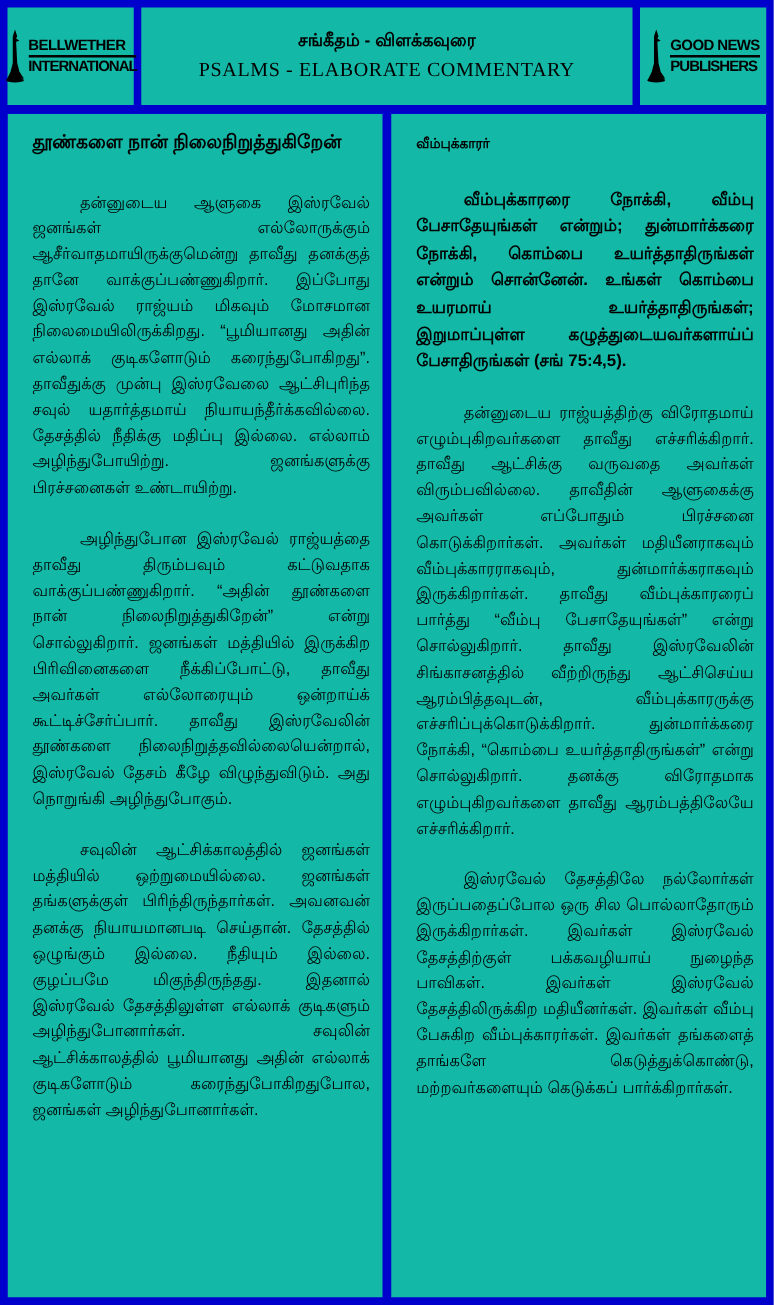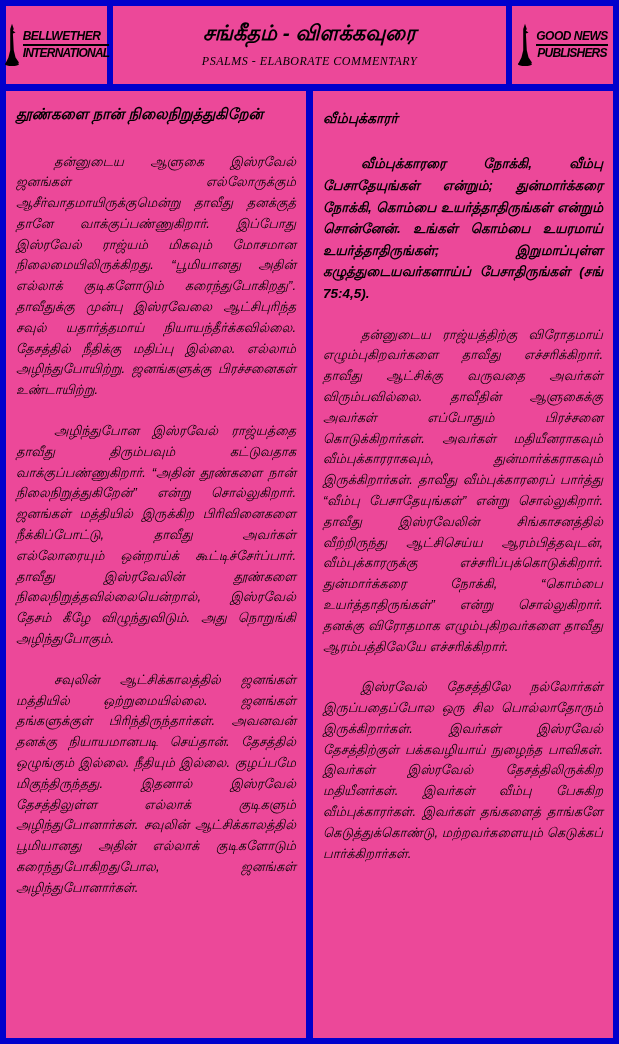--- a/index.html
+++ b/index.html
@@ -6,66 +6,66 @@
   body { font-family: "Liberation Sans", sans-serif; }
   .page {
     width: 619px; height: 1044px;
     background: #0000CC;
     box-sizing: border-box;
     padding: 6px;
     display: flex; flex-direction: column;
     gap: 7px;
   }
   .header-row { display: flex; gap: 6px; height: 78px; flex: none; }
-  .box { background: #ec4899; box-sizing: border-box; font-style: italic; }
+  .box { background: #14b8a6; box-sizing: border-box; }
   .logo-box {
     width: 101px; flex: none;
     display: flex; align-items: center; justify-content: center;
     gap: 3px; padding: 4px;
   }
   .logo-text { display: flex; flex-direction: column; line-height: 1.05; }
   .logo-line1 {
     font-weight: bold; font-size: 12px; letter-spacing: -0.5px;
     border-bottom: 2px solid #000; padding-bottom: 1px;
     font-stretch: condensed; white-space: nowrap;
   }
   .logo-line2 {
     font-weight: bold; font-size: 12px; letter-spacing: -0.8px;
-    padding-top: 1px; white-space: nowrap; text-align: center;
+    padding-top: 1px; white-space: nowrap;
   }
   .statue { width: 16px; height: 44px; flex: none; }
   .title-box {
     flex: 1;
     display: flex; flex-direction: column;
     align-items: center; justify-content: center;
     gap: 6px;
   }
-  .title-tamil { font-weight: bold; font-size: 21px; color: #000; }
+  .title-tamil { font-weight: bold; font-size: 14px; color: #000; }
   .title-english {
     font-family: "Liberation Serif", serif;
-    font-size: 12px; color: #000; letter-spacing: 0.5px;
+    font-size: 16px; color: #000; letter-spacing: 0.5px;
   }
   .body-row { flex: 1; display: flex; gap: 7px; overflow: hidden; }
   .column {
-    flex: 1; padding: 10px 10px 10px 10px;
+    flex: 1; padding: 10px 10px 10px 20px;
     color: #000; font-size: 13px; line-height: 1.6;
     overflow: hidden;
   }
   .column p {
     margin: 0 0 20px 0;
     text-align: justify;
     text-indent: 38px;
   }
   .col-heading {
     font-weight: bold; font-size: 15px; line-height: 1.5;
     text-align: justify; margin: 2px 0 26px 0;
   }
   .verse { font-weight: bold; font-size: 13.5px; }
   .section-heading {
-    font-weight: bold; font-size: 14px;
+    font-weight: bold; font-size: 11px;
     margin: 6px 0 24px 0;
   }
 </style>
 </head>
 <body>
 
 <div class="page">
 
   <div class="header-row">
 

